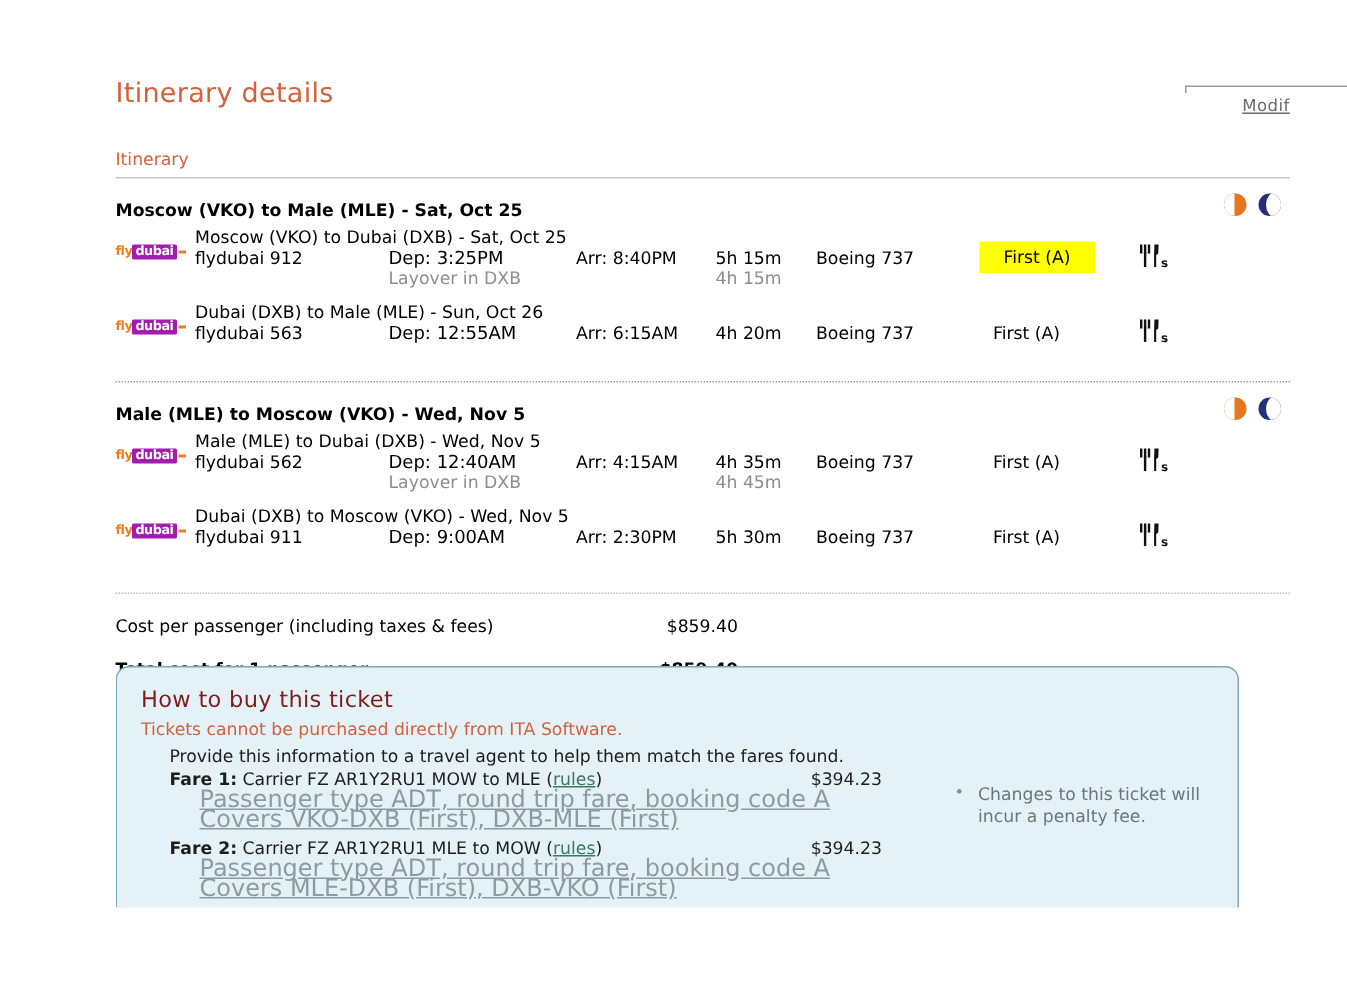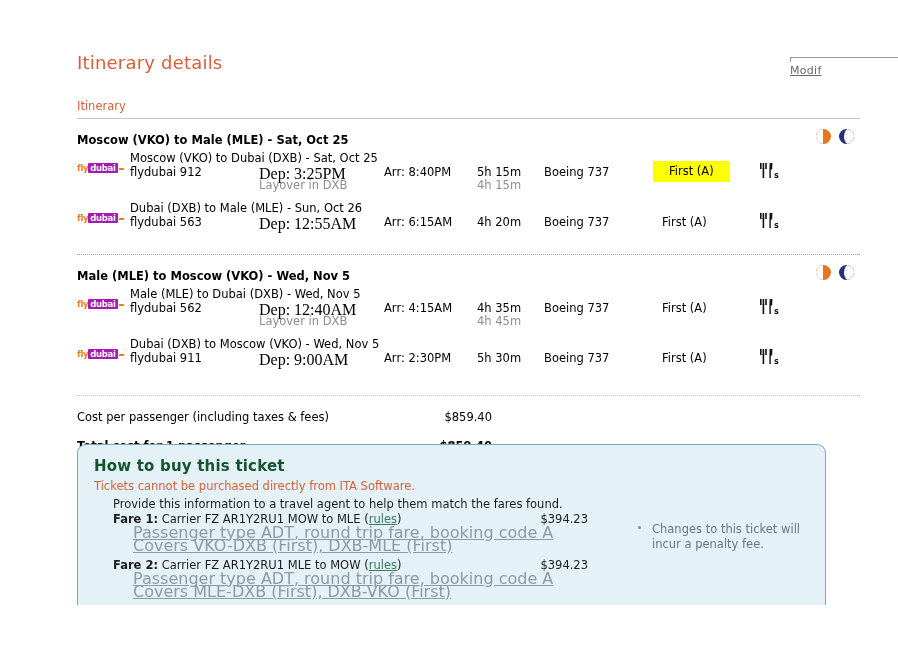--- a/index.html
+++ b/index.html
@@ -35,21 +35,21 @@
     letter-spacing: 0.2px;
     margin: 0;
     padding: 0;
     line-height: 22px;
   }
   .modify-wrap {
     position: absolute;
     right: -38px;
     top: 5px;
     width: 108px;
-    text-align: left;
+    text-align: center;
   }
   .modify-rule {
     border-top: 1px solid #9b9b9b;
     border-left: 1px solid #9b9b9b;
     height: 5px;
     width: 100%;
     box-sizing: border-box;
   }
   .modify-link {
     display: inline-block;
@@ -187,23 +187,22 @@
     left: 53px;
     top: 14px;
     font-size: 11.5px;
     color: #000;
     white-space: nowrap;
   }
   .leg-dep {
     position: absolute;
     left: 182px;
     top: 14px;
-    font-size: 16px;
-    white-space: nowrap;
-    font-family: Liberation Serif, serif;
+    font-size: 12px;
+    white-space: nowrap;
   }
   .leg-arr {
     position: absolute;
     left: 307px;
     top: 14px;
     font-size: 11.5px;
     white-space: nowrap;
   }
   .leg-dur {
     position: absolute;
@@ -291,24 +290,23 @@
     background: #e4f1f7;
     border: 1px solid #7da7bd;
     border-bottom: none;
     border-radius: 9px 9px 0 0;
     box-sizing: border-box;
     overflow: hidden;
     padding: 11px 16px 0 16px;
   }
   .buy-title {
     font-size: 15px;
-    color: #14532d;
+    color: #7f1d1d;
     line-height: 20px;
     letter-spacing: 0.2px;
-    font-weight: bold;
   }
   .buy-warn {
     font-size: 11.5px;
     color: #d4613c;
     padding-top: 3px;
     line-height: 15px;
   }
   .buy-body {
     position: relative;
     padding-left: 19px;

